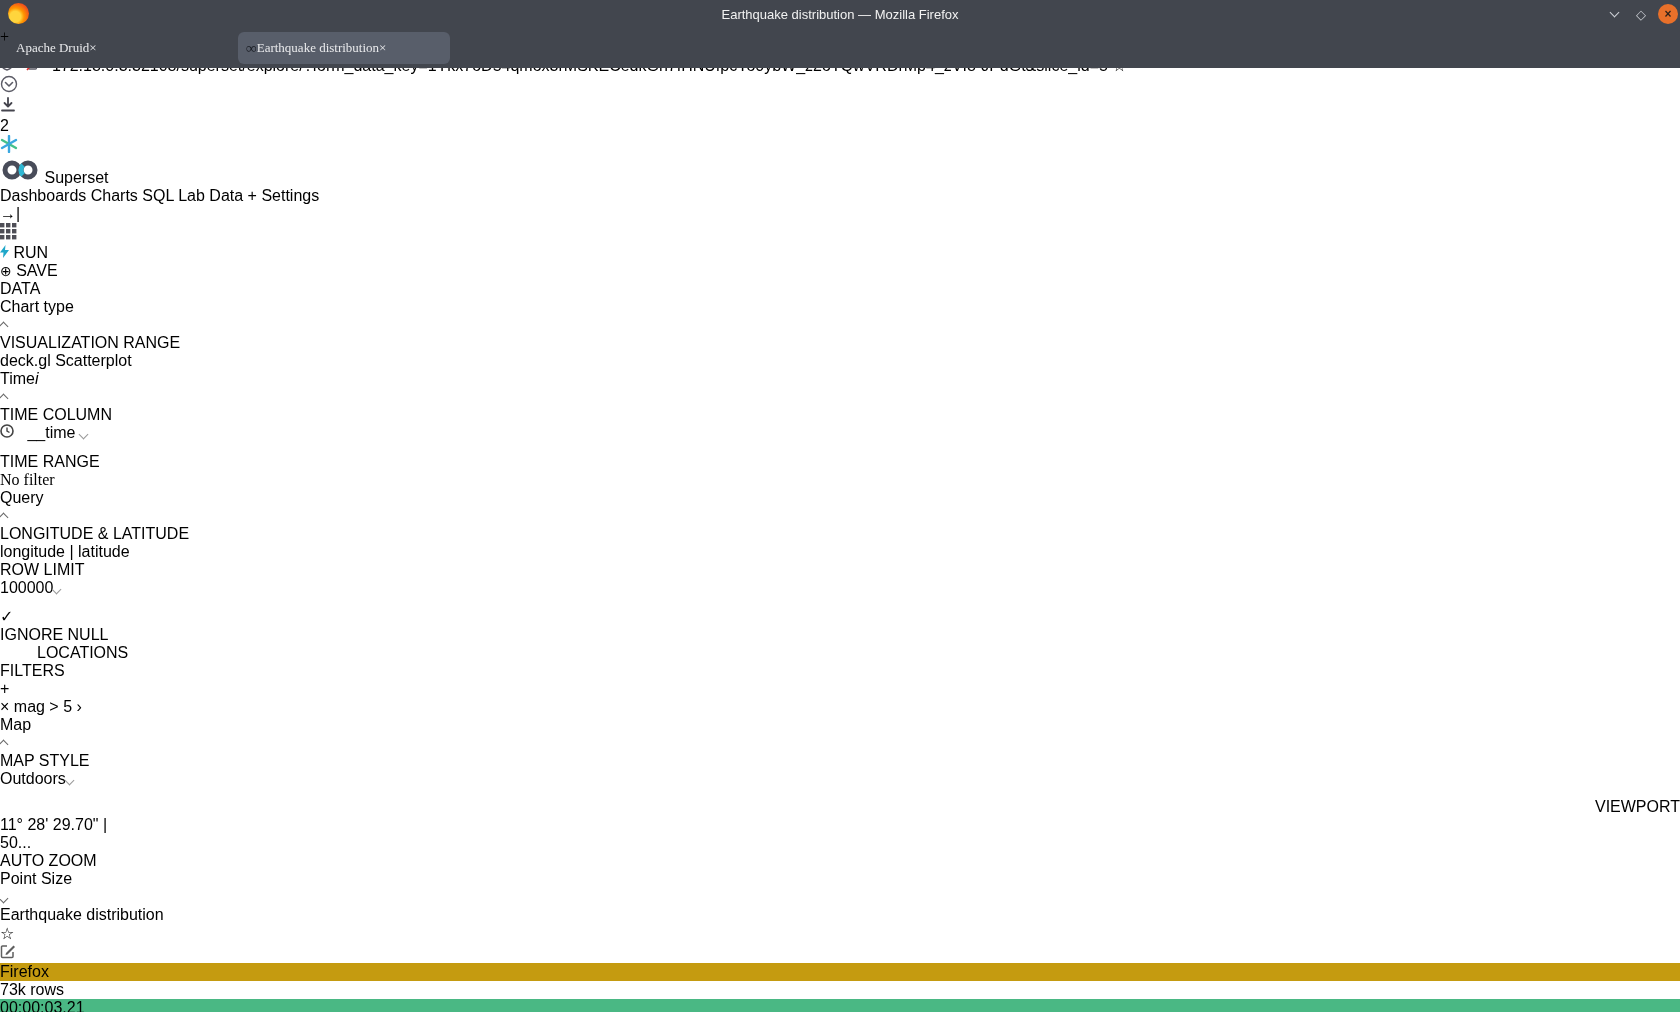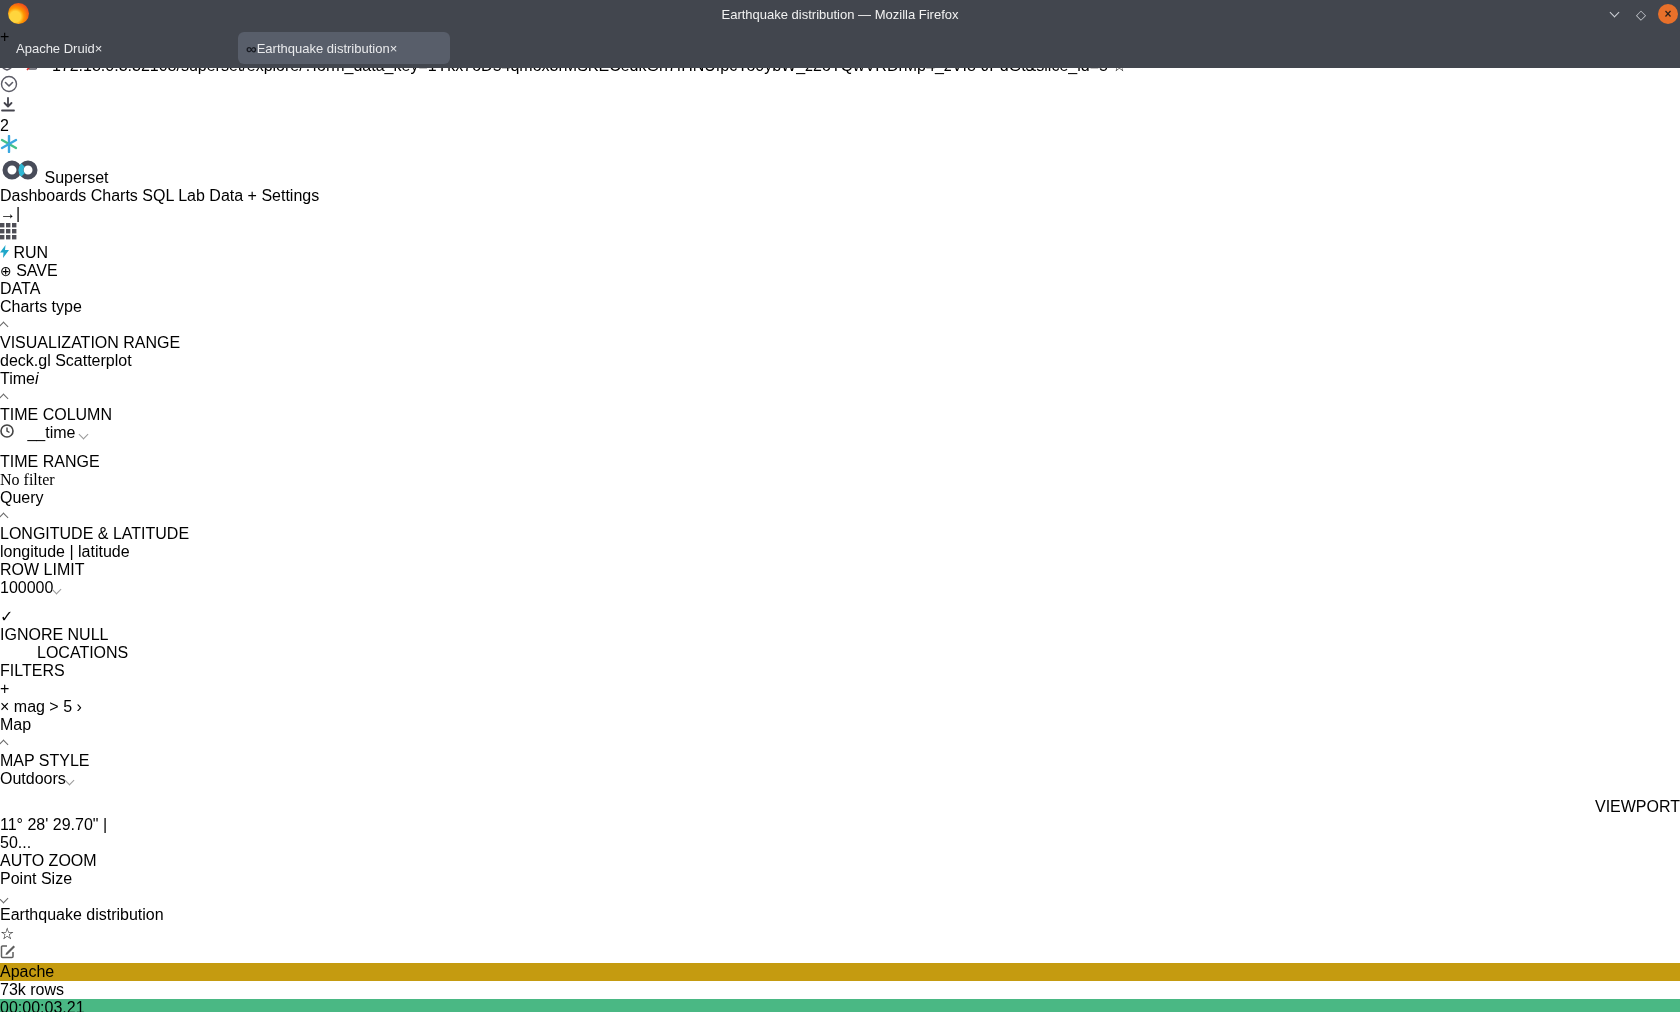--- a/index.html
+++ b/index.html
@@ -11,21 +11,21 @@
   
   #titlebar{position:absolute;left:0;top:0;width:1680px;height:28px;background:#42464e;
     display:flex;align-items:center;color:#eee;font-size:13px;}
   #ff-logo{position:absolute;left:8px;top:3px;width:21px;height:21px;border-radius:50%;
     background:radial-gradient(circle at 35% 65%, #ffd53d 0 28%, #ff9500 45%, #f14e1c 75%);}
   #win-title{position:absolute;left:0;right:0;text-align:center;color:#f2f2f2;}
   .winctl{position:absolute;top:4px;width:20px;height:20px;display:flex;align-items:center;justify-content:center;color:#cfd2d8;font-size:13px;}
   #win-close{background:#e8702a;border-radius:50%;color:#30231a;font-size:12px;font-weight:700;}
   .chev{display:inline-block;width:7px;height:7px;border-right:1.6px solid #999;border-bottom:1.6px solid #999;transform:rotate(45deg);}
   .chev.up{transform:rotate(-135deg);}
-  #tabbar{position:absolute;left:0;top:28px;width:1680px;height:40px;background:#42464e;}
+  #tabbar{position:absolute;left:0;top:28px;width:1680px;height:40px;background:#42464e;font-family:Liberation Serif, serif;}
   .tab{position:absolute;top:4px;height:32px;border-radius:6px;display:flex;align-items:center;
     color:#e9eaec;font-size:13px;padding:0 8px;}
   #tab1{left:8px;width:208px;}
   #tab2{left:238px;width:212px;background:#585e6a;box-shadow:0 0 0 1px #6a7popo?" 0;}
   #tab2{box-shadow:0 1px 3px rgba(0,0,0,.4);}
   .tab .favicon{width:16px;height:16px;margin-right:8px;display:flex;align-items:center;justify-content:center;}
   #druid-fav{border-radius:50%;background:#141821;position:relative;}
   #druid-fav::after{content:"";position:absolute;left:3px;top:4px;width:9px;height:7px;border:1.5px solid #fff;border-left:none;border-radius:0 6px 6px 0;}
   .tab .tclose{margin-left:auto;color:#c4c7cd;font-size:14px;width:18px;text-align:center;}
   .tab .ttitle{white-space:nowrap;overflow:hidden;}
@@ -249,21 +249,21 @@
     <span>RUN</span>
   </div>
   <div class="btn-save">
     <span style="font-size:14px;">⊕</span>
     <span>SAVE</span>
   </div>
   <div id="tab-data">DATA</div>
   <div id="tab-underline" style="background: rgb(76, 83, 140);"></div>
   <div class="divider" style="top:90px;"></div>
 
-  <div class="sec-h" style="top:122px;">Charts type</div>
+  <div class="sec-h" style="top:122px;">Chart type</div>
   <span class="chev up sec-chev" style="top:131px;border-color:#666;"></span>
   <div class="divider" style="top:155px;"></div>
   <div class="ctl-label" style="left:15px;top:171px;">VISUALIZATION RANGE</div>
   <div class="pill" style="left:15px;top:191px;">deck.gl Scatterplot</div>
 
   <div class="sec-h" style="top:248px;"><span>Time</span><i class="info-ic">i</i></div>
   <span class="chev up sec-chev" style="top:257px;border-color:#666;"></span>
   <div class="divider" style="top:280px;"></div>
   <div class="ctl-label" style="left:15px;top:296px;">TIME COLUMN</div>
   <div class="sel" style="left:15px;top:315px;width:287px;height:29px;">
@@ -317,20 +317,20 @@
 
 <div id="main">
   <div id="chart-title">Earthquake distribution</div>
   <div id="fav-star">☆</div>
   <div id="edit-ic">
     <svg width="16" height="16" viewBox="0 0 16 16">
         <path d="M13 9 V13.5 a1 1 0 0 1 -1 1 H2.5 a1 1 0 0 1 -1 -1 V4 a1 1 0 0 1 1 -1 H7" fill="none" stroke="#5f5f5f" stroke-width="1.5"></path>
         <path d="M6 10 L13.5 2.5 L15 4 L7.5 11.5 L5.5 12 Z" fill="#5f5f5f"></path>
       </svg>
   </div>
-  <div id="altered-badge" style="background: rgb(197, 155, 16);">Apache</div>
+  <div id="altered-badge" style="background: rgb(197, 155, 16);">Firefox</div>
   <div id="rows-pill">73k rows</div>
   <div id="timer-pill" style="background: rgb(74, 184, 132);">00:00:03.21</div>
 
   <div id="drag-handle"><span></span><span></span></div>
   <div id="south-divider"></div>
 
 </div>
 
 </body></html>

